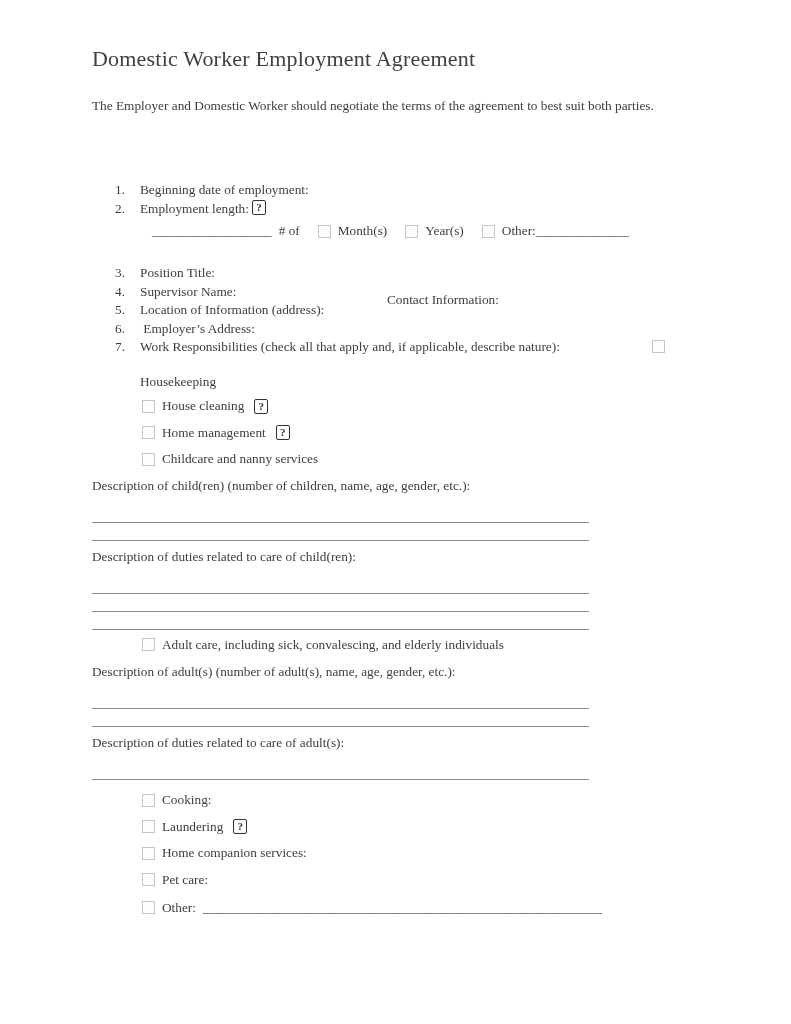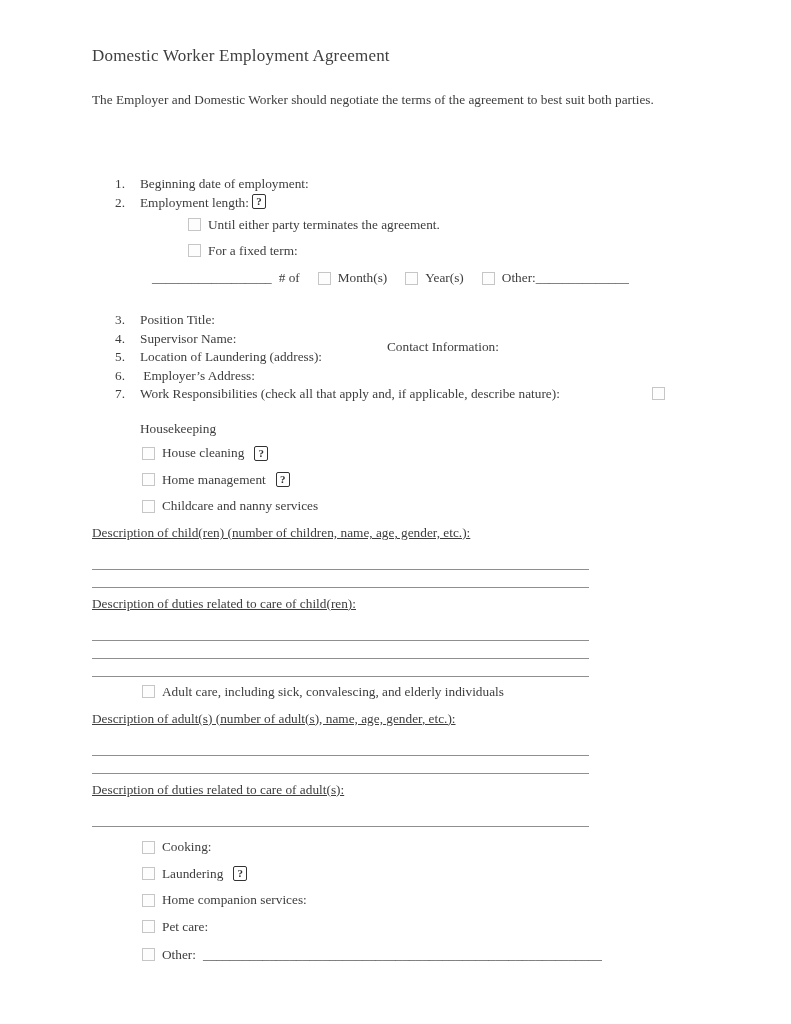--- a/index.html
+++ b/index.html
@@ -8,21 +8,21 @@
     width:791px;height:1024px;
     background:#ffffff;
     font-family:"Liberation Serif","DejaVu Serif",serif;
     color:#3d3d3d;
     font-size:13.3px;
     overflow:hidden;
   }
   .inner{padding:46px 35px 0 92px;}
   .nowrap{white-space:nowrap;}
   h1.title{
-    font-size:17px;font-weight:normal;color:#3f3f3f;
+    font-size:22px;font-weight:normal;color:#3f3f3f;
     margin:0 0 26px 0;letter-spacing:.2px;
   }
   .intro{margin:0 0 24px 0;white-space:nowrap;}
   .agreement{margin:0 0 23px 0;line-height:20px;}
   
   .li{display:flex;padding-left:23px;line-height:18.5px;position:relative;}
   .num{width:25px;flex:none;}
   .li-text{white-space:pre-wrap;}
   .col2{position:absolute;left:295px;top:8px;white-space:nowrap;}
   
@@ -47,21 +47,21 @@
     display:flex;align-items:flex-end;gap:18px;
     padding-left:60px;margin-top:3px;margin-bottom:25px;height:18px;
   }
   .fixed-row .grp{display:flex;align-items:center;gap:7px;white-space:nowrap;}
   .item7-cb{position:absolute;left:560px;top:2px;}
   
   .hk-head{margin:17px 0 8px 48px;}
   .indent-rows{margin-left:50px;}
   .indent-rows .cb-row{margin-bottom:9.5px;height:17px;}
   
-  .desc-label{margin-top:7px;line-height:18px;text-decoration:underline;}
+  .desc-label{margin-top:7px;line-height:18px;}
   .blank-line{width:497px;height:17px;border-bottom:1px solid #8f8f8f;}
   .first-blank{margin-top:10px;}
   .gap6{height:6px;}
   .gap12{height:12px;}
   .other-row{display:flex;align-items:flex-end;gap:7px;margin-left:48px;height:18px;}
   .other-row .cb{margin-bottom:2px;}
 </style>
 </head>
 <body>
 
@@ -77,30 +77,20 @@
     <div class="li">
       <span class="num">1.</span>
       <span class="li-text">Beginning date of employment:</span>
     </div>
     <div class="li">
       <span class="num">2.</span>
       <span class="li-text">Employment length:</span>
         <span class="help">?</span>
     </div>
 
-    <div class="sub">
-      <div class="cb-row">
-        <span class="cb"></span>
-        <span class="lbl">Until either party terminates the agreement.</span>
-      </div>
-      <div class="cb-row">
-        <span class="cb"></span>
-        <span class="lbl">For a fixed term:</span>
-      </div>
-    </div>
 
     <div class="fixed-row">
       <span class="grp">
           <span>__________________</span>
           <span># of</span>
         </span>
       <span class="grp">
           <span class="cb"></span>
           <span>Month(s)</span>
         </span>
@@ -118,21 +108,21 @@
       <span class="num">3.</span>
       <span class="li-text">Position Title:</span>
     </div>
     <div class="li">
       <span class="num">4.</span>
       <span class="li-text">Supervisor Name:</span>
       <span class="col2">Contact Information:</span>
     </div>
     <div class="li">
       <span class="num">5.</span>
-      <span class="li-text">Location of Laundering (address):</span>
+      <span class="li-text">Location of Information (address):</span>
     </div>
     <div class="li">
       <span class="num">6.</span>
       <span class="li-text"> Employer’s Address:</span>
     </div>
     <div class="li">
       <span class="num">7.</span>
       <span class="li-text">Work Responsibilities (check all that apply and, if applicable, describe nature):</span>
       <span class="cb item7-cb"></span>
     </div>

